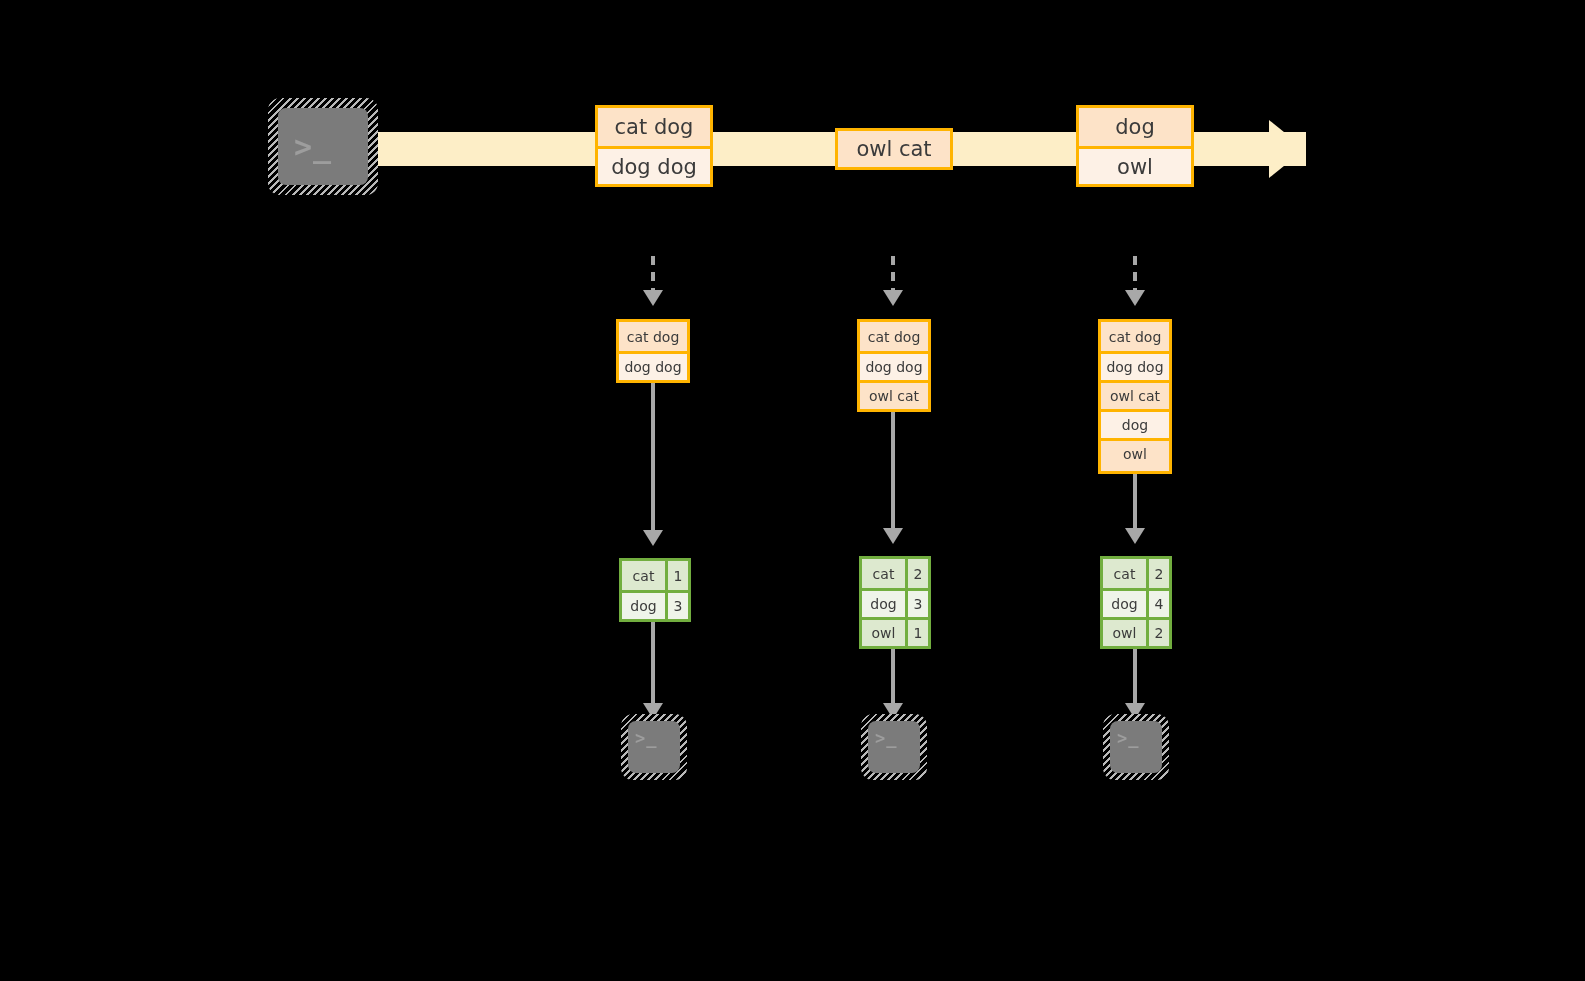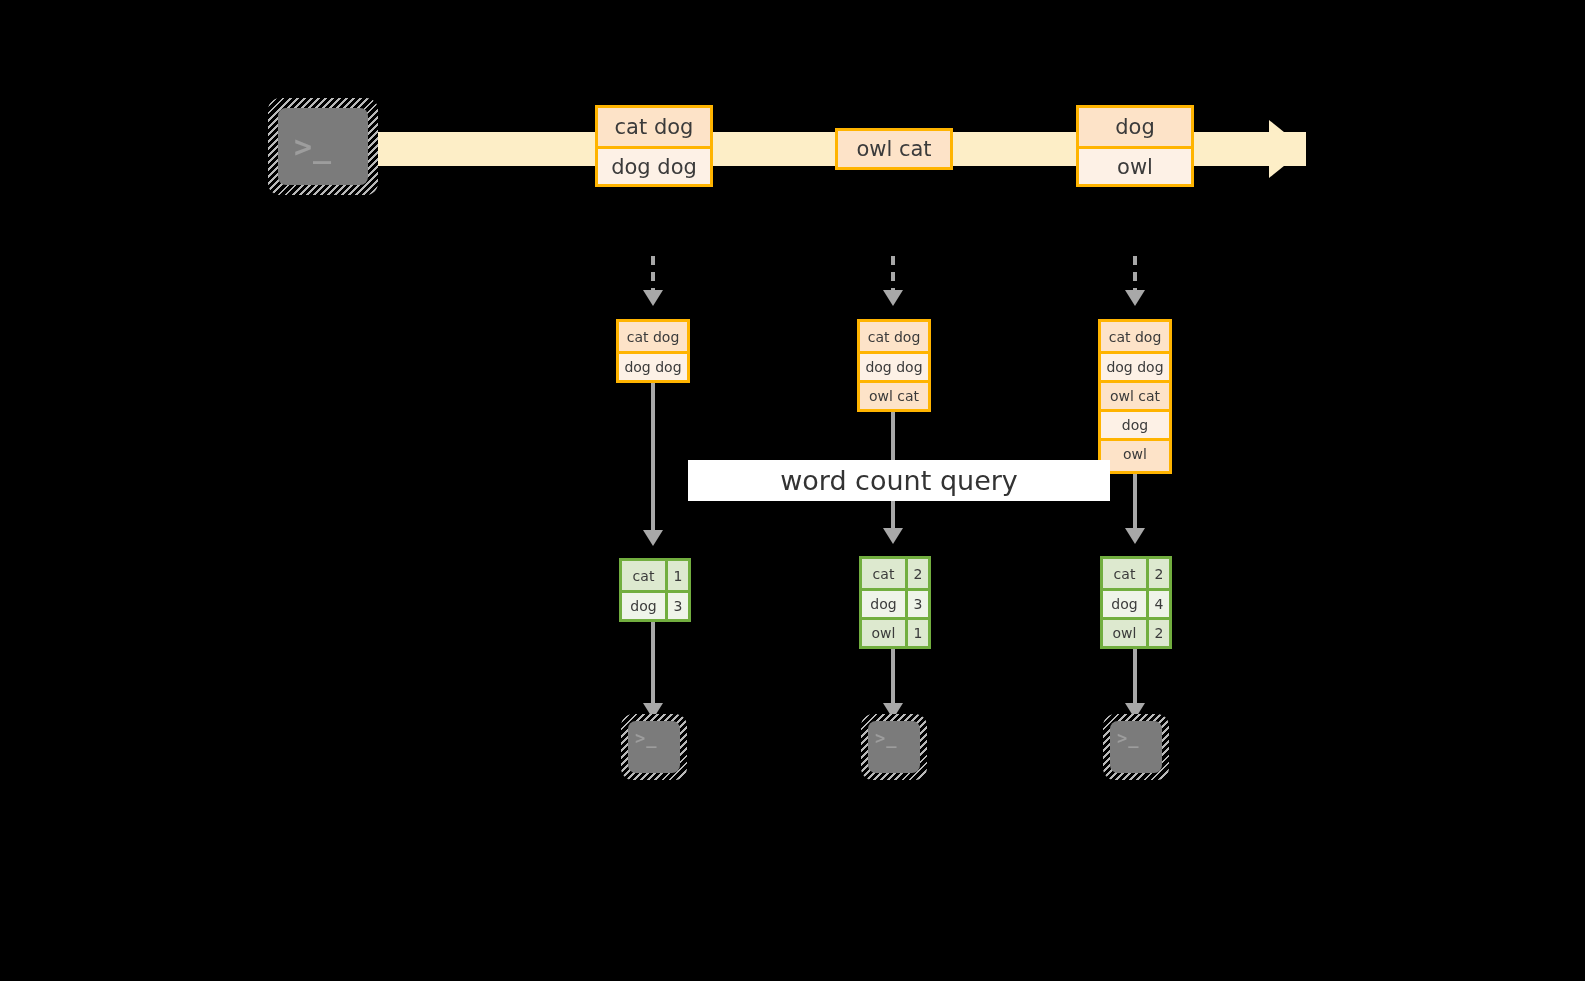--- a/index.html
+++ b/index.html
@@ -182,17 +182,14 @@
   </div>
 
   <div class="vline" style="left:1133px;top:649px;height:57px;"></div>
   <div class="vhead" style="left:1125px;top:703px;"></div>
 
   <div class="term" style="left:1103px;top:714px;width:66px;height:66px;">
     <div class="inner" style="left:7px;top:7px;right:7px;bottom:7px;"></div>
     <div class="glyph" style="left:14px;top:16px;font-size:17px;">&gt;_</div>
   </div>
 
-  <div class="banner" style="left:688px;top:460px;width:422px;height:41px;">
-    <span style="font-size:27px;">word count query</span>
-  </div>
 
 </div>
 
 </body></html>

